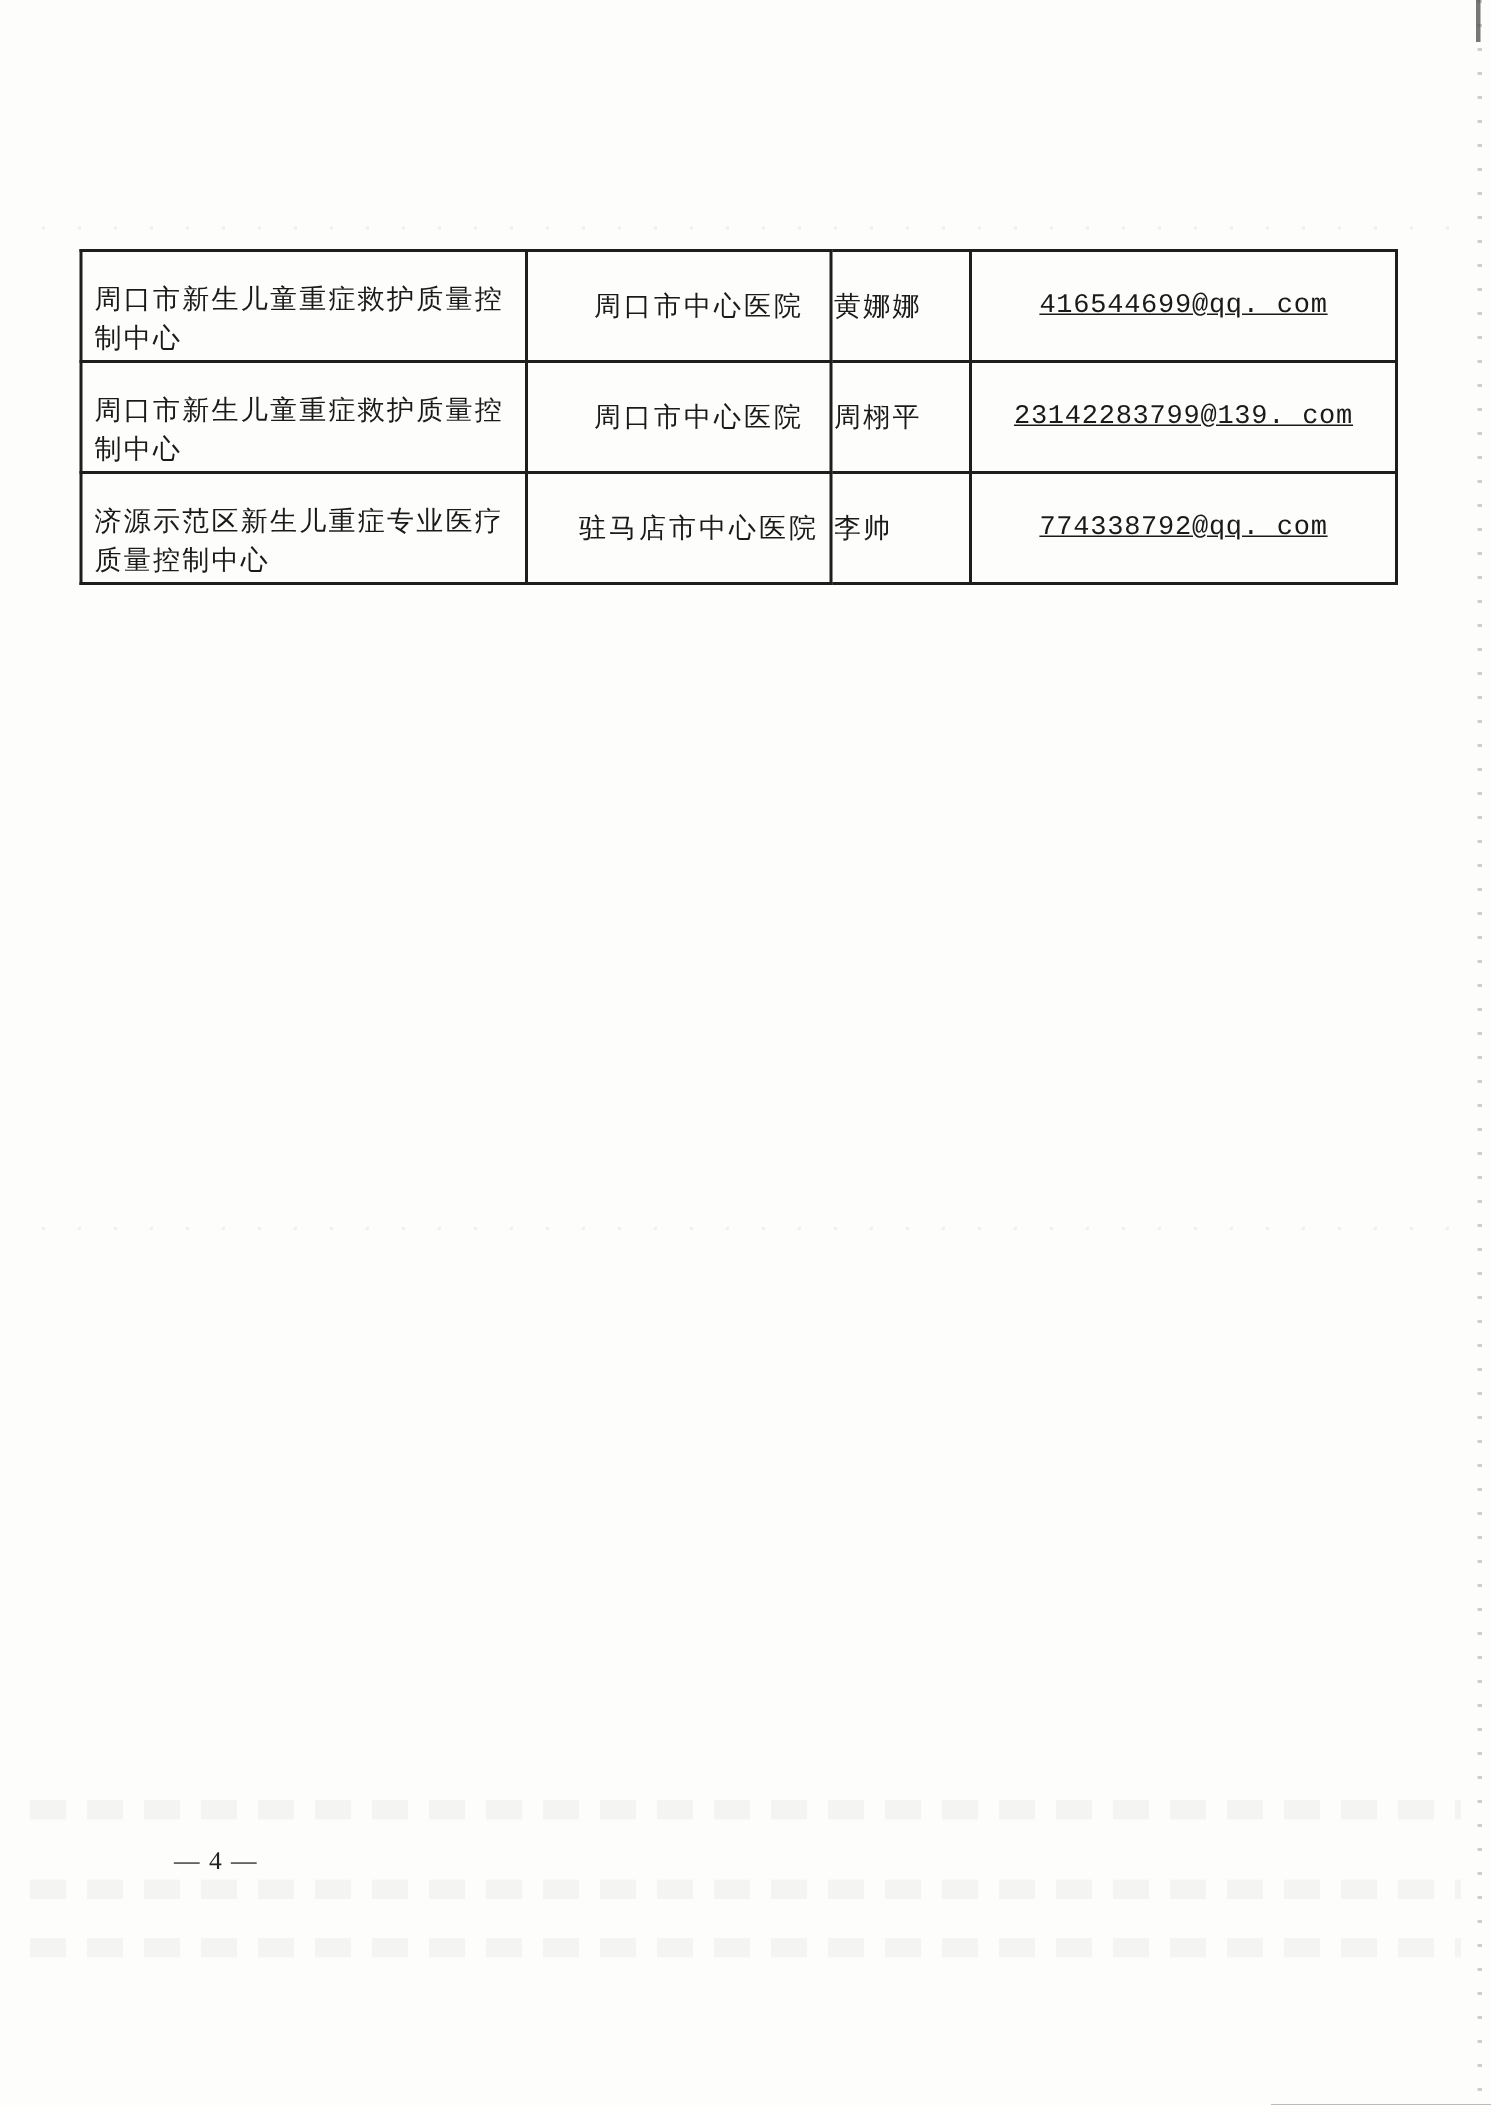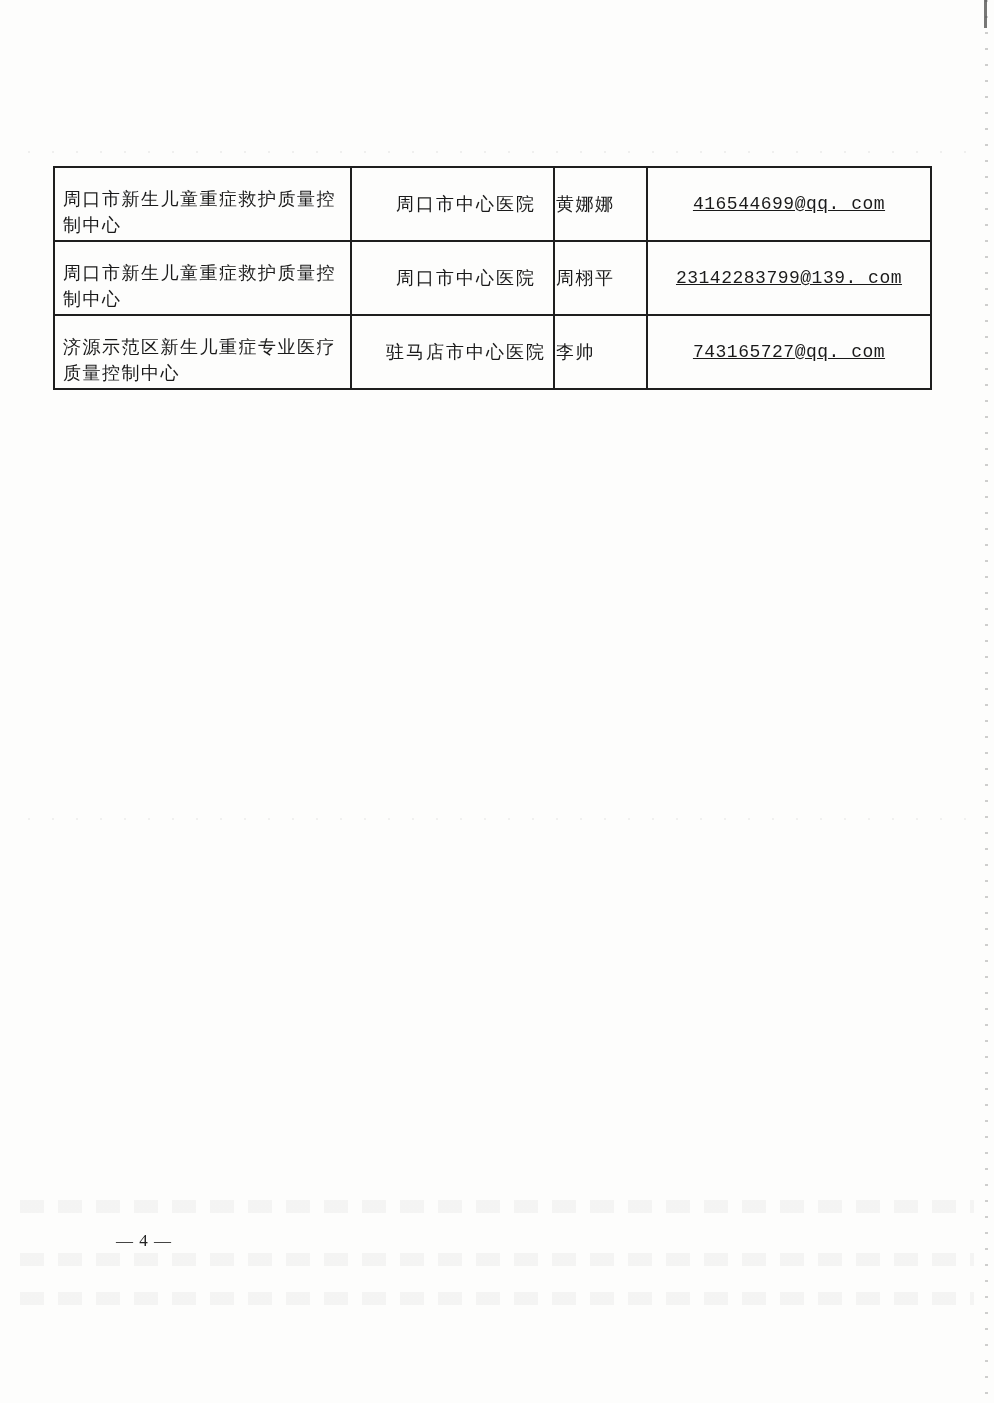--- a/index.html
+++ b/index.html
@@ -123,21 +123,21 @@
       <tr class="row-2">
         <td class="cell-qc-center">周口市新生儿童重症救护质量控制中心</td>
         <td class="cell-hospital">周口市中心医院</td>
         <td class="cell-contact">周栩平</td>
         <td class="cell-email">23142283799@139. com</td>
       </tr>
       <tr class="row-3">
         <td class="cell-qc-center">济源示范区新生儿重症专业医疗质量控制中心</td>
         <td class="cell-hospital">驻马店市中心医院</td>
         <td class="cell-contact">李帅</td>
-        <td class="cell-email">743165727@qq. com</td>
+        <td class="cell-email">774338792@qq. com</td>
       </tr>
     </tbody>
   </table>
 
   <div class="artifact noise-band band-mid"></div>
 
   <div class="artifact block-band b1"></div>
   <div class="artifact block-band b2"></div>
   <div class="artifact block-band b3"></div>
 

